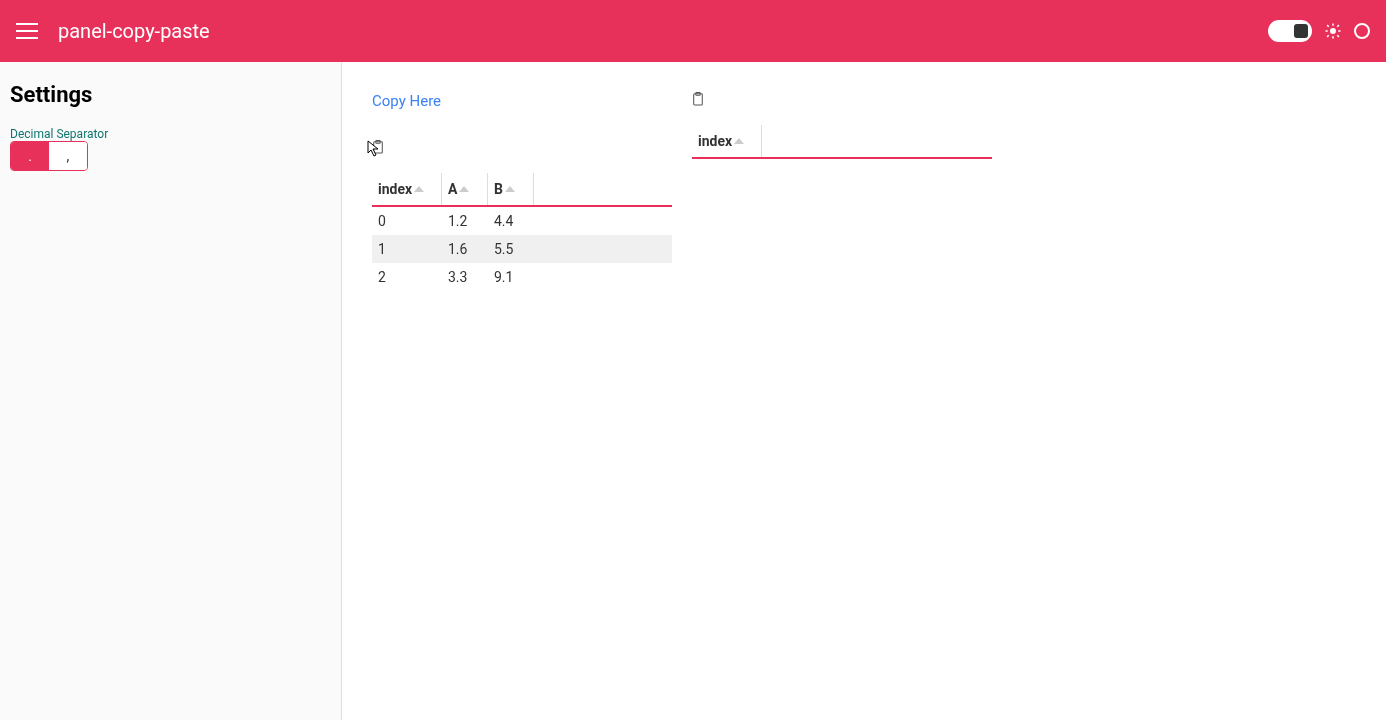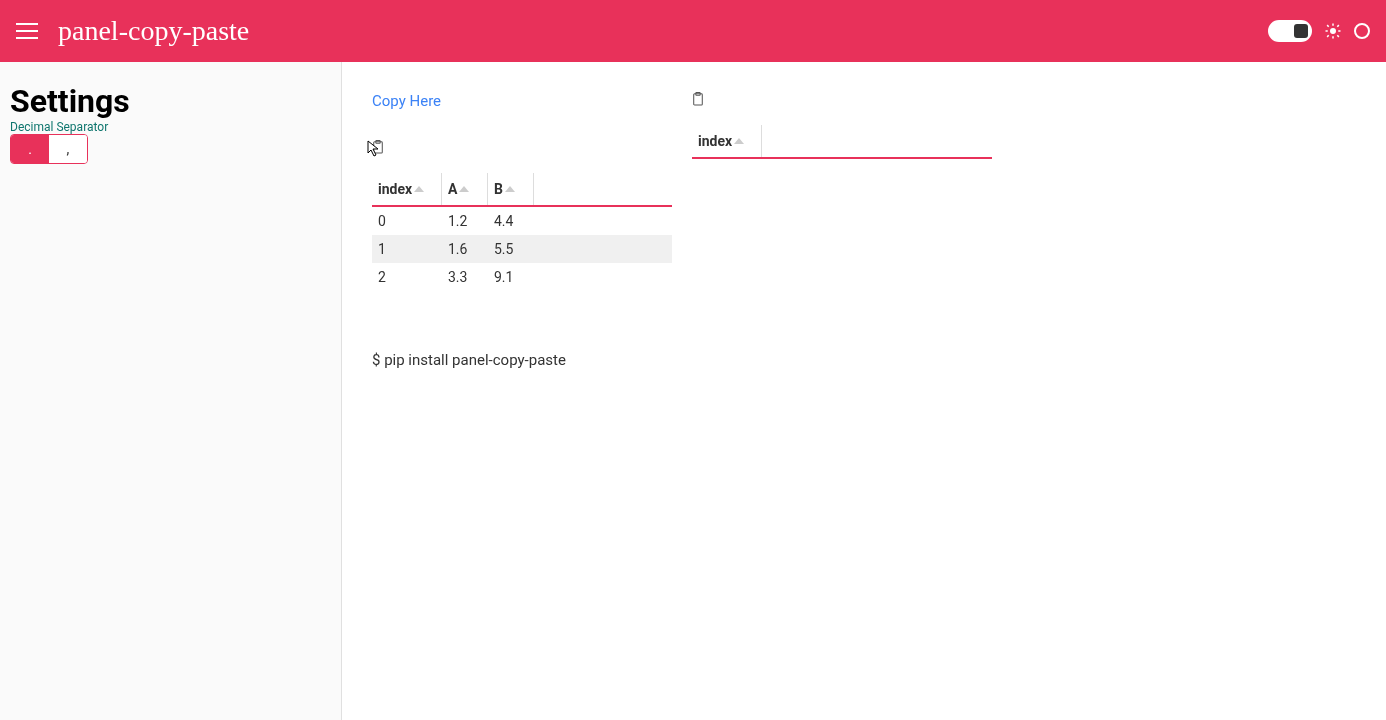--- a/index.html
+++ b/index.html
@@ -31,23 +31,22 @@
       margin-right: 20px;
       cursor: pointer;
     }
     .menu-icon span {
       width: 22px;
       height: 2px;
       background: #fff;
       display: block;
     }
     .app-title {
-      font-size: 28px;
+      font-size: 20px;
       font-weight: 400;
-      font-family: Liberation Serif, serif;
     }
     .header-right {
       margin-left: auto;
       display: flex;
       align-items: center;
       gap: 12px;
     }
     .theme-toggle {
       width: 44px;
       height: 22px;
@@ -81,22 +80,23 @@
       display: flex;
       height: calc(720px - 62px);
     }
     .sidebar {
       width: 342px;
       background: #fafafa;
       border-right: 1px solid #e0e0e0;
       padding: 20px 10px;
     }
     .sidebar h2 {
-      font-size: 32px;
+      font-size: 22px;
       font-weight: 700;
+      margin-bottom: 20px;
       color: #000;
     }
     .sidebar-label {
       font-size: 12px;
       color: #0f766e;
     }
     .radio-group {
       display: flex;
       border: 1px solid #e8315a;
       border-radius: 4px;
@@ -288,19 +288,18 @@
               <span>index</span>
               <span class="sort-icon"></span>
             </div>
             <div class="th"></div>
           </div>
           <div class="table-body" id="paste-table-body"></div>
         </div>
       </div>
     </div>
 
-    <div class="install-cmd">$ pip install panel-copy-paste</div>
   </div>
 </div>
 
 <svg class="cursor-overlay" style="left:367px; top:140px;" width="14" height="18" viewBox="0 0 14 18">
   <path d="M1,1 L1,13 L4,10 L7,16 L9,15 L6,9 L11,9 Z" fill="#fff" stroke="#000" stroke-width="1"></path>
 </svg>
 
 </body></html>

